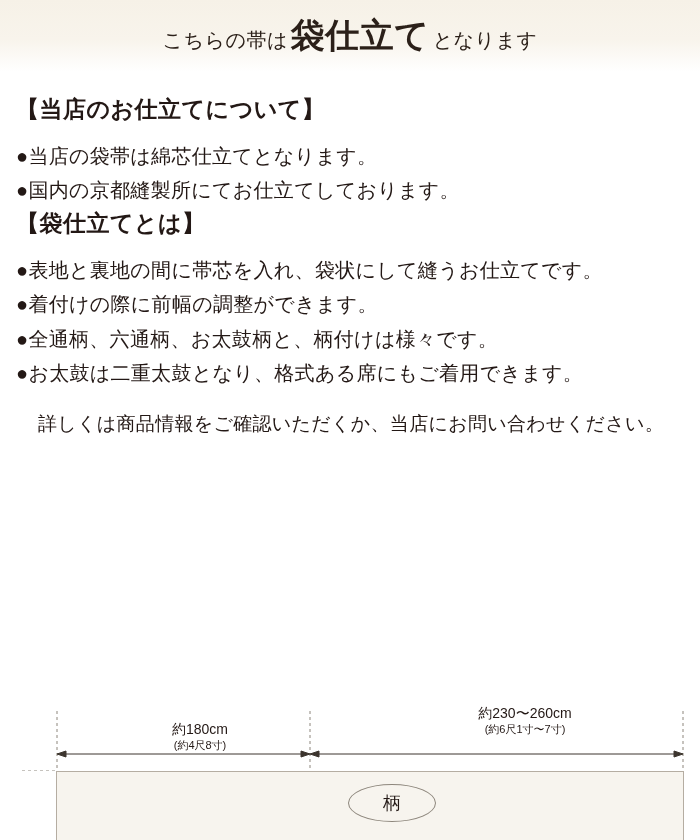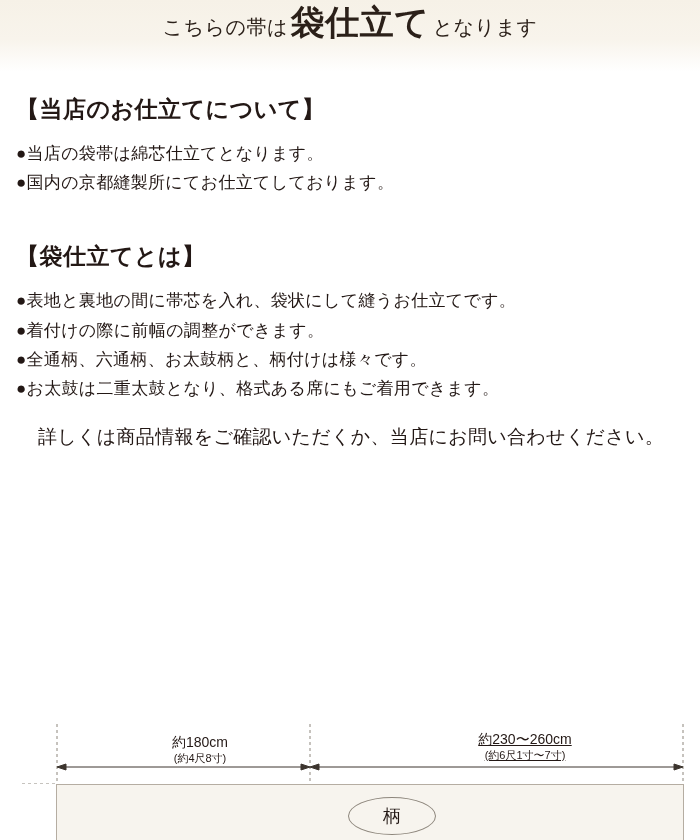--- a/index.html
+++ b/index.html
@@ -14,20 +14,21 @@
     color: #231815;
     overflow: hidden;
     position: relative;
   }
 
   
   .header {
     height: 72px;
     background: linear-gradient(to bottom, #f6f1e7 0%, #f8f4ec 55%, #ffffff 100%);
     display: flex;
+    align-items: center;
     justify-content: center;
     box-sizing: border-box;
   }
   .header-title {
     font-size: 23px;
     letter-spacing: 0.5px;
     color: #2b2019;
     white-space: nowrap;
     display: flex;
     align-items: baseline;
@@ -46,24 +47,23 @@
     padding: 22px 16px 0 16px;
   }
   .section-head {
     font-size: 23px;
     font-weight: bold;
     color: #231815;
     margin: 0 0 14px 0;
     letter-spacing: 0.5px;
   }
   .section-head.second {
-    margin-top: 44px;
   }
   .bullet-line {
-    font-size: 17px;
+    font-size: 20px;
     line-height: 1.72;
     color: #231815;
     letter-spacing: 0.3px;
     white-space: nowrap;
   }
   .sub-line {
     font-size: 19px;
     line-height: 1.72;
     color: #231815;
     letter-spacing: 0.3px;
@@ -142,21 +142,21 @@
 
 </div>
 
 <div class="diagram">
 
   <div class="dimtext" style="left:120px; top:250px; width:160px;">
     <span class="t1">約180cm</span>
     <span class="t2">(約4尺8寸)</span>
   </div>
 
-  <div class="dimtext" style="left:410px; top:247px; width:230px;text-decoration:underline;">
+  <div class="dimtext" style="left:410px; top:234px; width:230px;">
     <span class="t1">約230〜260cm</span>
     <span class="t2">(約6尺1寸〜7寸)</span>
   </div>
 
   <div class="obi" style="left:56px; top:300px; width:628px; height:120px;"></div>
 
   <svg class="overlay" viewBox="0 0 700 300">
 
     <g stroke="#8d867c" stroke-width="1" stroke-dasharray="3,3" fill="none">
       <line x1="57" y1="240" x2="57" y2="300"></line>

